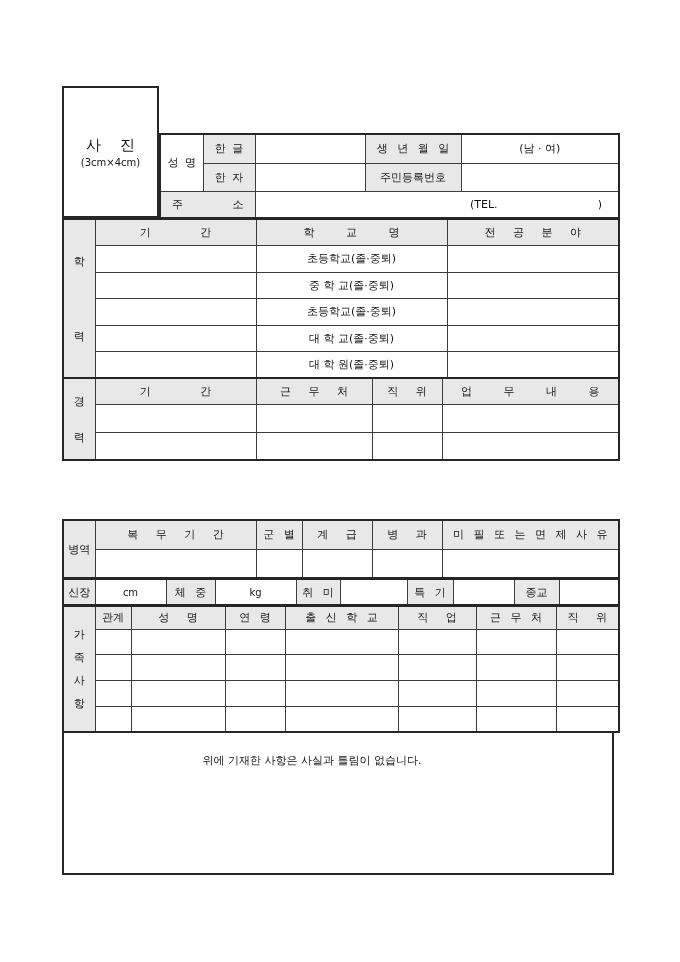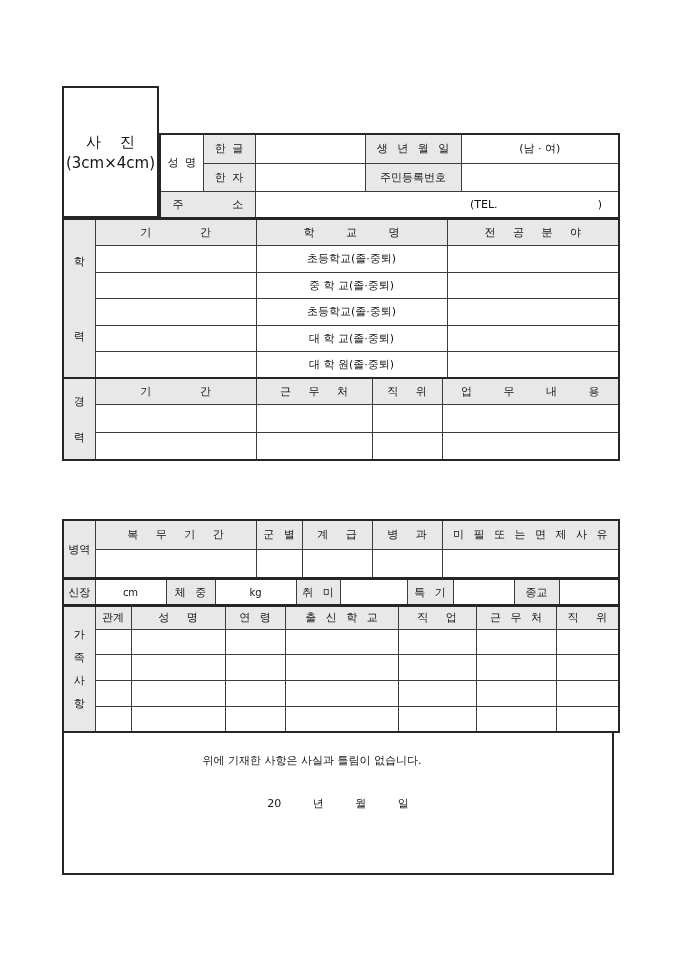--- a/index.html
+++ b/index.html
@@ -6,28 +6,28 @@
   .page{position:relative;width:680px;height:962px;background:#ffffff;
         font-family:"DejaVu Sans","Liberation Sans",sans-serif;color:#141414;overflow:hidden;}
   
   table.f{position:absolute;border-collapse:collapse;table-layout:fixed;
           border:2px solid #262626;background:#fff;}
   table.f td{border:1px solid #3c3c3c;padding:0;font-size:11px;text-align:center;
              vertical-align:middle;overflow:hidden;white-space:nowrap;}
   .g{background:#e8e8e8;margin-left:12px;}
   
   .w1{word-spacing:3px;}  .w2{word-spacing:6px;}  .w3{word-spacing:14px;}
-  .w4{word-spacing:28px;} .w5{word-spacing:46px;font-family:Liberation Serif, serif;} .wt{word-spacing:32px;margin-top:46px;}
+  .w4{word-spacing:28px;} .w5{word-spacing:46px;} .wt{word-spacing:32px;margin-top:46px;}
   .ral{text-align:right;padding-right:8px;}
   .ra{text-align:right;padding-right:6px;}
   .photo-box{position:absolute;left:62px;top:86px;width:97px;height:132px;
              border:2px solid #262626;box-sizing:border-box;background:#fff;
              display:flex;flex-direction:column;justify-content:center;align-items:center;gap:2px;}
   .photo-box .l1{font-size:15px;}
-  .photo-box .l2{font-size:15px;letter-spacing:0px;}
+  .photo-box .l2{font-size:10px;letter-spacing:0px;}
   .title{position:absolute;left:159px;top:90px;width:459px;height:30px;line-height:30px;
          text-align:center;font-size:21px;font-weight:bold;transform:translateX(-16px);}
   .vlab{display:flex;flex-direction:column;justify-content:space-around;align-items:center;height:100%;}
   .vlab4{display:flex;flex-direction:column;justify-content:center;align-items:center;gap:8px;height:100%;}
   .lic span{display:block;line-height:14px;font-size:10.5px;}
   .unit{font-size:10px;}
   .telwrap{display:flex;justify-content:space-between;width:132px;margin-left:auto;margin-right:16px;font-size:11px;}
   .decl{position:absolute;left:62px;top:731px;width:552px;height:144px;
         border:2px solid #262626;box-sizing:border-box;background:#fff;}
   .decl .line{position:absolute;left:0;width:100%;text-align:center;font-size:11px;}
@@ -288,16 +288,15 @@
           <td></td>
           <td></td>
           <td></td>
           <td></td>
         </tr>
   </tbody>
     </table>
 
   <div class="decl">
     <div class="line st">위에 기재한 사항은 사실과 틀림이 없습니다.</div>
-    <div class="line dt w4">20 년 월 일</div>
   </div>
 
 </div>
 
 </body></html>

